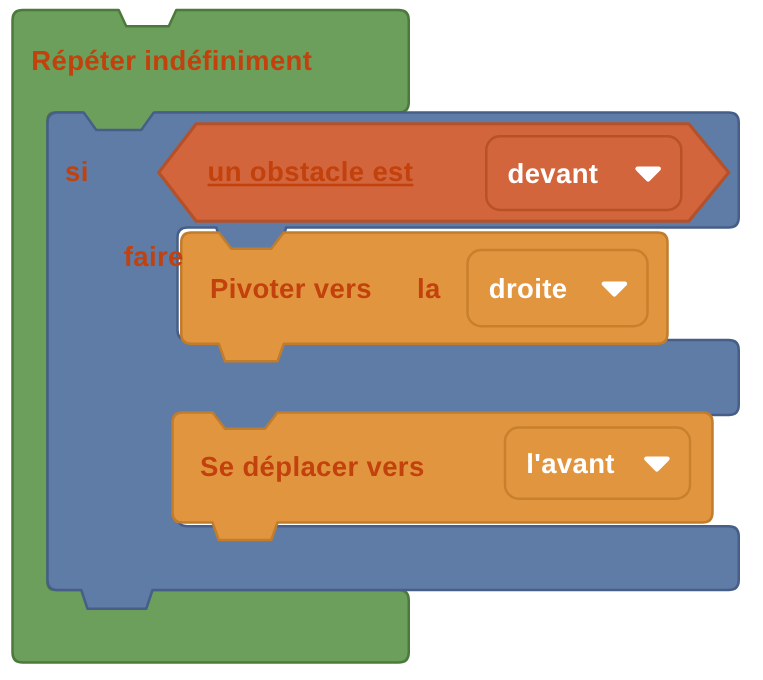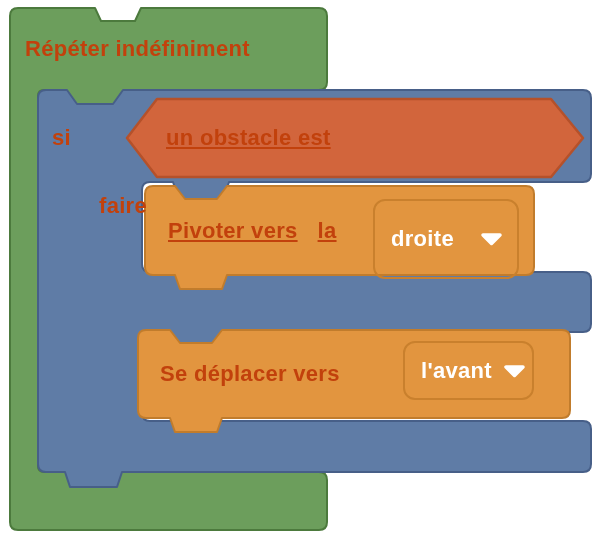--- a/index.html
+++ b/index.html
@@ -15,21 +15,21 @@
   .blk-label {
     position: absolute;
     transform: translateY(-50%);
     color: #c2410c;
     font-weight: 700;
     font-size: 22px;
     letter-spacing: 0.3px;
     white-space: nowrap;
     user-select: none;
   }
-  .label-row { display: flex; gap: 20px; text-decoration: underline; }
+  .label-row { display: flex; gap: 36px; }
   .dropdown {
     position: absolute;
     box-sizing: border-box;
     border-radius: 12px;
     display: flex;
     align-items: center;
     justify-content: space-between;
     padding: 0 13px 0 16px;
     cursor: pointer;
   }
@@ -80,28 +80,34 @@
 
   <div class="blk-label" style="left:166px; top:138px;text-decoration:underline;">un obstacle est</div>
 
   <div class="blk-label label-row" style="left:168px; top:231px;">
     <span>Pivoter vers</span>
     <span>la</span>
   </div>
 
   <div class="blk-label" style="left:160px; top:374px;text-align:right;">Se déplacer vers</div>
 
+  <div class="dropdown dd-red" style="left:388px; top:108px; width:158px; height:61px;">
+    <span class="dd-label">devant</span>
+    <svg class="dd-arrow" width="25" height="16" viewBox="0 0 25 16">
+      <path d="M4 4 H21 L12.5 12.5 Z" fill="#ffffff" stroke="#ffffff" stroke-width="3.5" stroke-linejoin="round"></path>
+    </svg>
+  </div>
 
-  <div class="dropdown dd-orange" style="left:373px; top:199px; width:146px; height:80px;">
+  <div class="dropdown dd-orange" style="left:373px; top:199px; width:146px; height:63px;">
     <span class="dd-label">droite</span>
     <svg class="dd-arrow" width="25" height="16" viewBox="0 0 25 16">
       <path d="M4 4 H21 L12.5 12.5 Z" fill="#ffffff" stroke="#ffffff" stroke-width="3.5" stroke-linejoin="round"></path>
     </svg>
   </div>
 
-  <div class="dropdown dd-orange" style="left:403px; top:341px; width:131px; height:59px;">
+  <div class="dropdown dd-orange" style="left:403px; top:341px; width:150px; height:59px;">
     <span class="dd-label">l'avant</span>
     <svg class="dd-arrow" width="25" height="16" viewBox="0 0 25 16">
       <path d="M4 4 H21 L12.5 12.5 Z" fill="#ffffff" stroke="#ffffff" stroke-width="3.5" stroke-linejoin="round"></path>
     </svg>
   </div>
 
 </div>
 
 </body></html>

